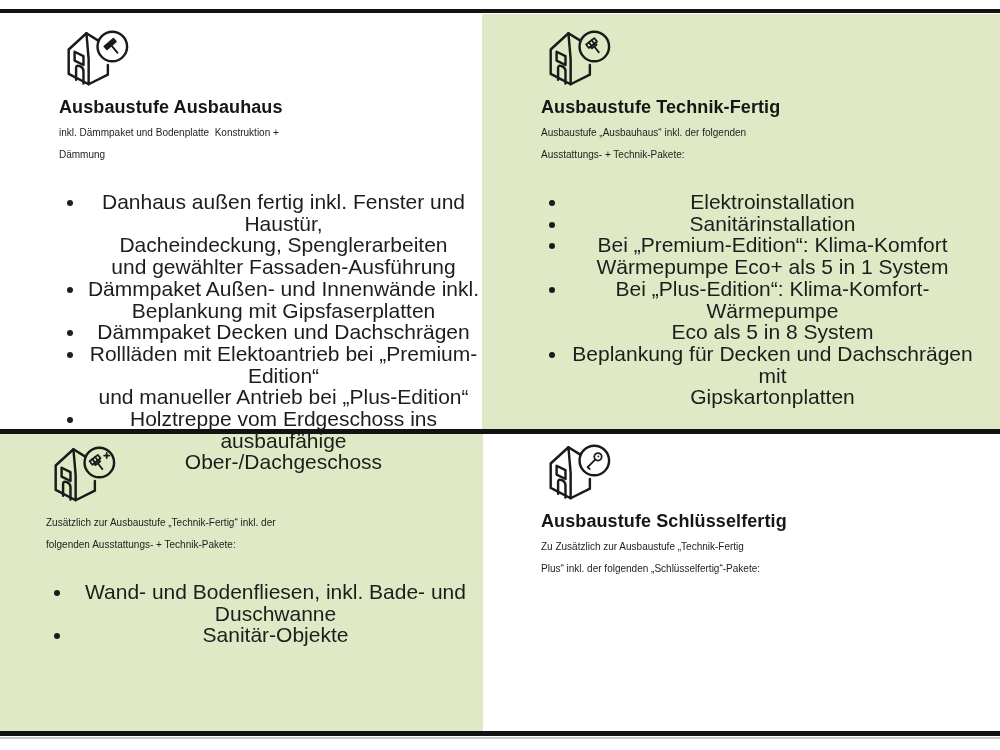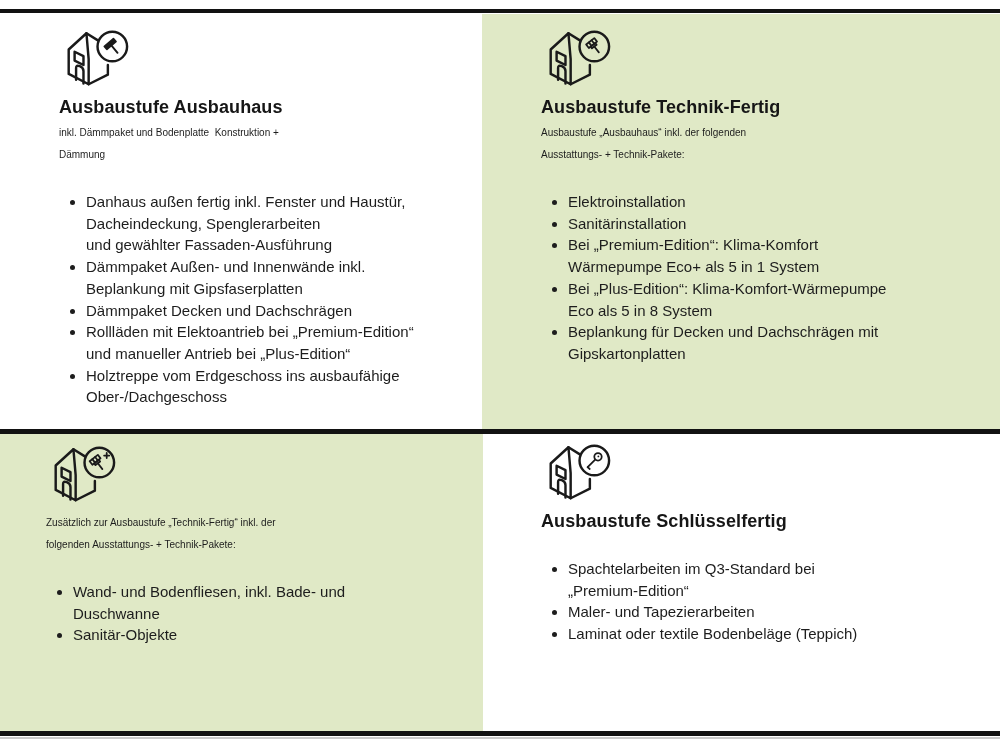--- a/index.html
+++ b/index.html
@@ -49,25 +49,26 @@
     font-size: 10px;
     line-height: 22px;
     white-space: pre-line;
   }
   ul.bullets {
     margin: 25px 0 0 0;
     padding: 0 0 0 27px;
     list-style: disc outside;
   }
   ul.bullets li {
-    font-size: 15px;
+    font-size: 21px;
     line-height: 21.7px;
     white-space: pre-line;
     margin: 0;
     padding: 0;
+    text-align: center;
   }
 </style>
 </head>
 <body>
 
 <div class="canvas">
 
   <div class="quad quad-tr"></div>
   <div class="quad quad-bl"></div>
 
@@ -180,21 +181,17 @@
         <circle cx="78" cy="31" r="20"></circle>
         <g transform="translate(78 31)" stroke-width="2.4">
           <circle cx="5" cy="-5" r="5"></circle>
           <circle cx="5.5" cy="-5.5" r="1.2" fill="#1a1a1a" stroke="none"></circle>
           <path d="M1.2 -1.2 L-9 9"></path>
           <path d="M-9 9 L-6.2 11.4"></path>
         </g>
       </svg>
     </div>
     <h2>Ausbaustufe Schlüsselfertig</h2>
-    <ul class="bullets">
-      <li>Spachtelarbeiten im Q3-Standard bei
-„Premium-Edition“</li>
-      <li>Maler- und Tapezierarbeiten</li>
-      <li>Laminat oder textile Bodenbeläge (Teppich)</li>
-    </ul>
+    <p class="subtitle">Zu Zusätzlich zur Ausbaustufe „Technik-Fertig
+Plus“ inkl. der folgenden „Schlüsselfertig“-Pakete:</p>
   </section>
 
 </div>
 
 </body></html>

